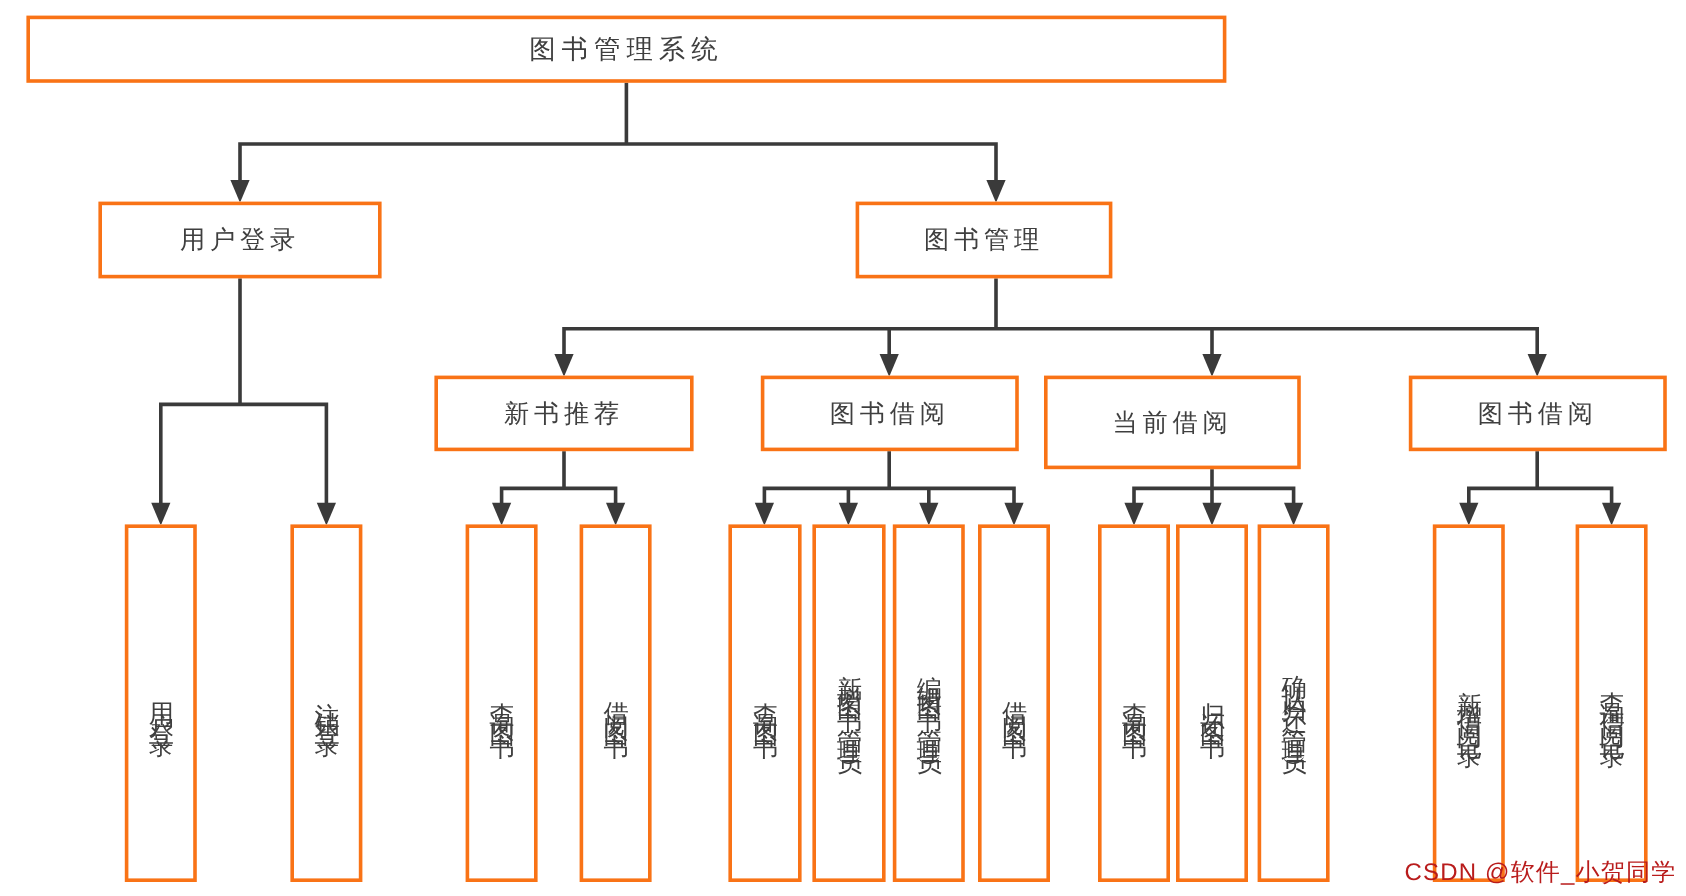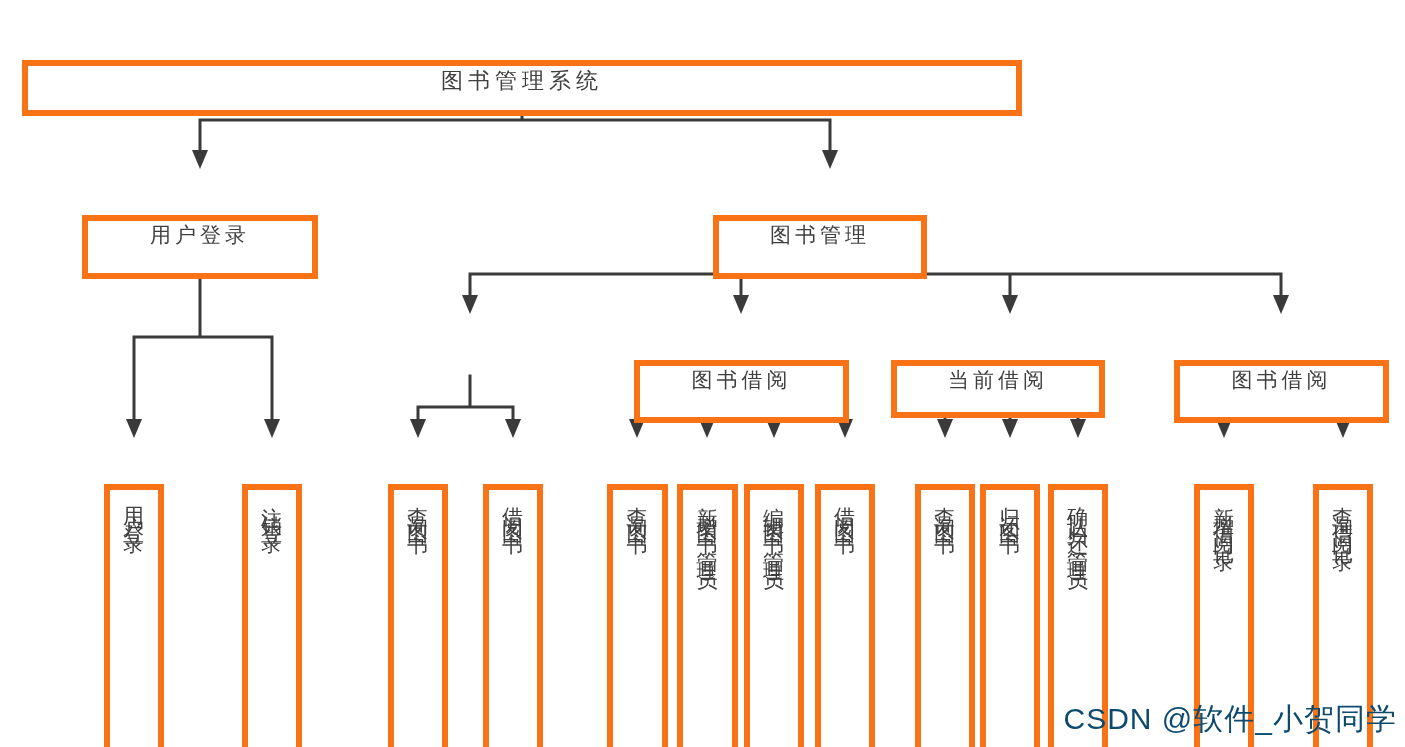--- a/index.html
+++ b/index.html
@@ -14,69 +14,68 @@
     overflow: hidden;
   }
   .connector-svg {
     position: absolute;
     left: 0; top: 0;
     width: 1405px; height: 747px;
     pointer-events: none;
   }
   .box {
     position: absolute;
-    border: 6px solid #f97316;
+    border: 3px solid #f97316;
     background: #ffffff;
     display: flex;
-    align-items: flex-start;
+    align-items: center;
     justify-content: center;
-    margin-top: 47px;
   }
   .box span { white-space: nowrap; }
   .root-box span  { font-size: 22px; letter-spacing: 5px; }
   .h-box span     { font-size: 21px; letter-spacing: 4px; }
   .v-box span {
     writing-mode: vertical-rl;
     text-orientation: mixed;
     font-size: 21px;
     letter-spacing: 9px;
     line-height: 1;
   }
   
   .n-root   { left: 22px;  top: 13px;  width: 1000px; height: 56px; }
   
   .n-login  { left: 82px;  top: 168px; width: 236px; height: 64px; }
   .n-mgmt   { left: 713px; top: 168px; width: 214px; height: 64px; }
   
   .n-rec    { left: 362px;  top: 313px; width: 216px; height: 63px; }
   .n-bor    { left: 634px;  top: 313px; width: 215px; height: 63px; }
-  .n-cur    { left: 891px;  top: 313px; width: 214px; height: 58px; }
+  .n-cur    { left: 870px;  top: 313px; width: 214px; height: 78px; }
   .n-recd   { left: 1174px; top: 313px; width: 215px; height: 63px; }
   
   .leaf { top: 437px; height: 298px; width: 60px; }
   .l-user0 { left: 104px; }
   .l-user1 { left: 242px; }
   .l-rec0  { left: 388px; }
   .l-rec1  { left: 483px; }
   .l-bor0  { left: 607px; width: 61px; }
   .l-bor1  { left: 677px; width: 61px; }
   .l-bor2  { left: 744px; }
   .l-bor3  { left: 815px; }
   .l-cur0  { left: 915px; }
   .l-cur1  { left: 980px; }
   .l-cur2  { left: 1048px; }
   .l-recd0 { left: 1194px; }
   .l-recd1 { left: 1313px; }
   .watermark {
     position: absolute;
     right: 8px;
     bottom: 7px;
-    font-size: 30px;
+    font-size: 20px;
     letter-spacing: 1px;
-    color: #0c4a6e;
+    color: #b91c1c;
     z-index: 5;
     white-space: nowrap;
     margin-top: 33px;
   }
 </style>
 </head>
 <body>
 
 <div class="canvas">
 
@@ -124,20 +123,23 @@
     <span>图书管理系统</span>
   </div>
 
   <div class="box h-box n-login">
     <span>用户登录</span>
   </div>
   <div class="box h-box n-mgmt">
     <span>图书管理</span>
   </div>
 
+  <div class="box h-box n-rec">
+    <span>新书推荐</span>
+  </div>
   <div class="box h-box n-bor">
     <span>图书借阅</span>
   </div>
   <div class="box h-box n-cur">
     <span>当前借阅</span>
   </div>
   <div class="box h-box n-recd">
     <span>图书借阅</span>
   </div>
 

